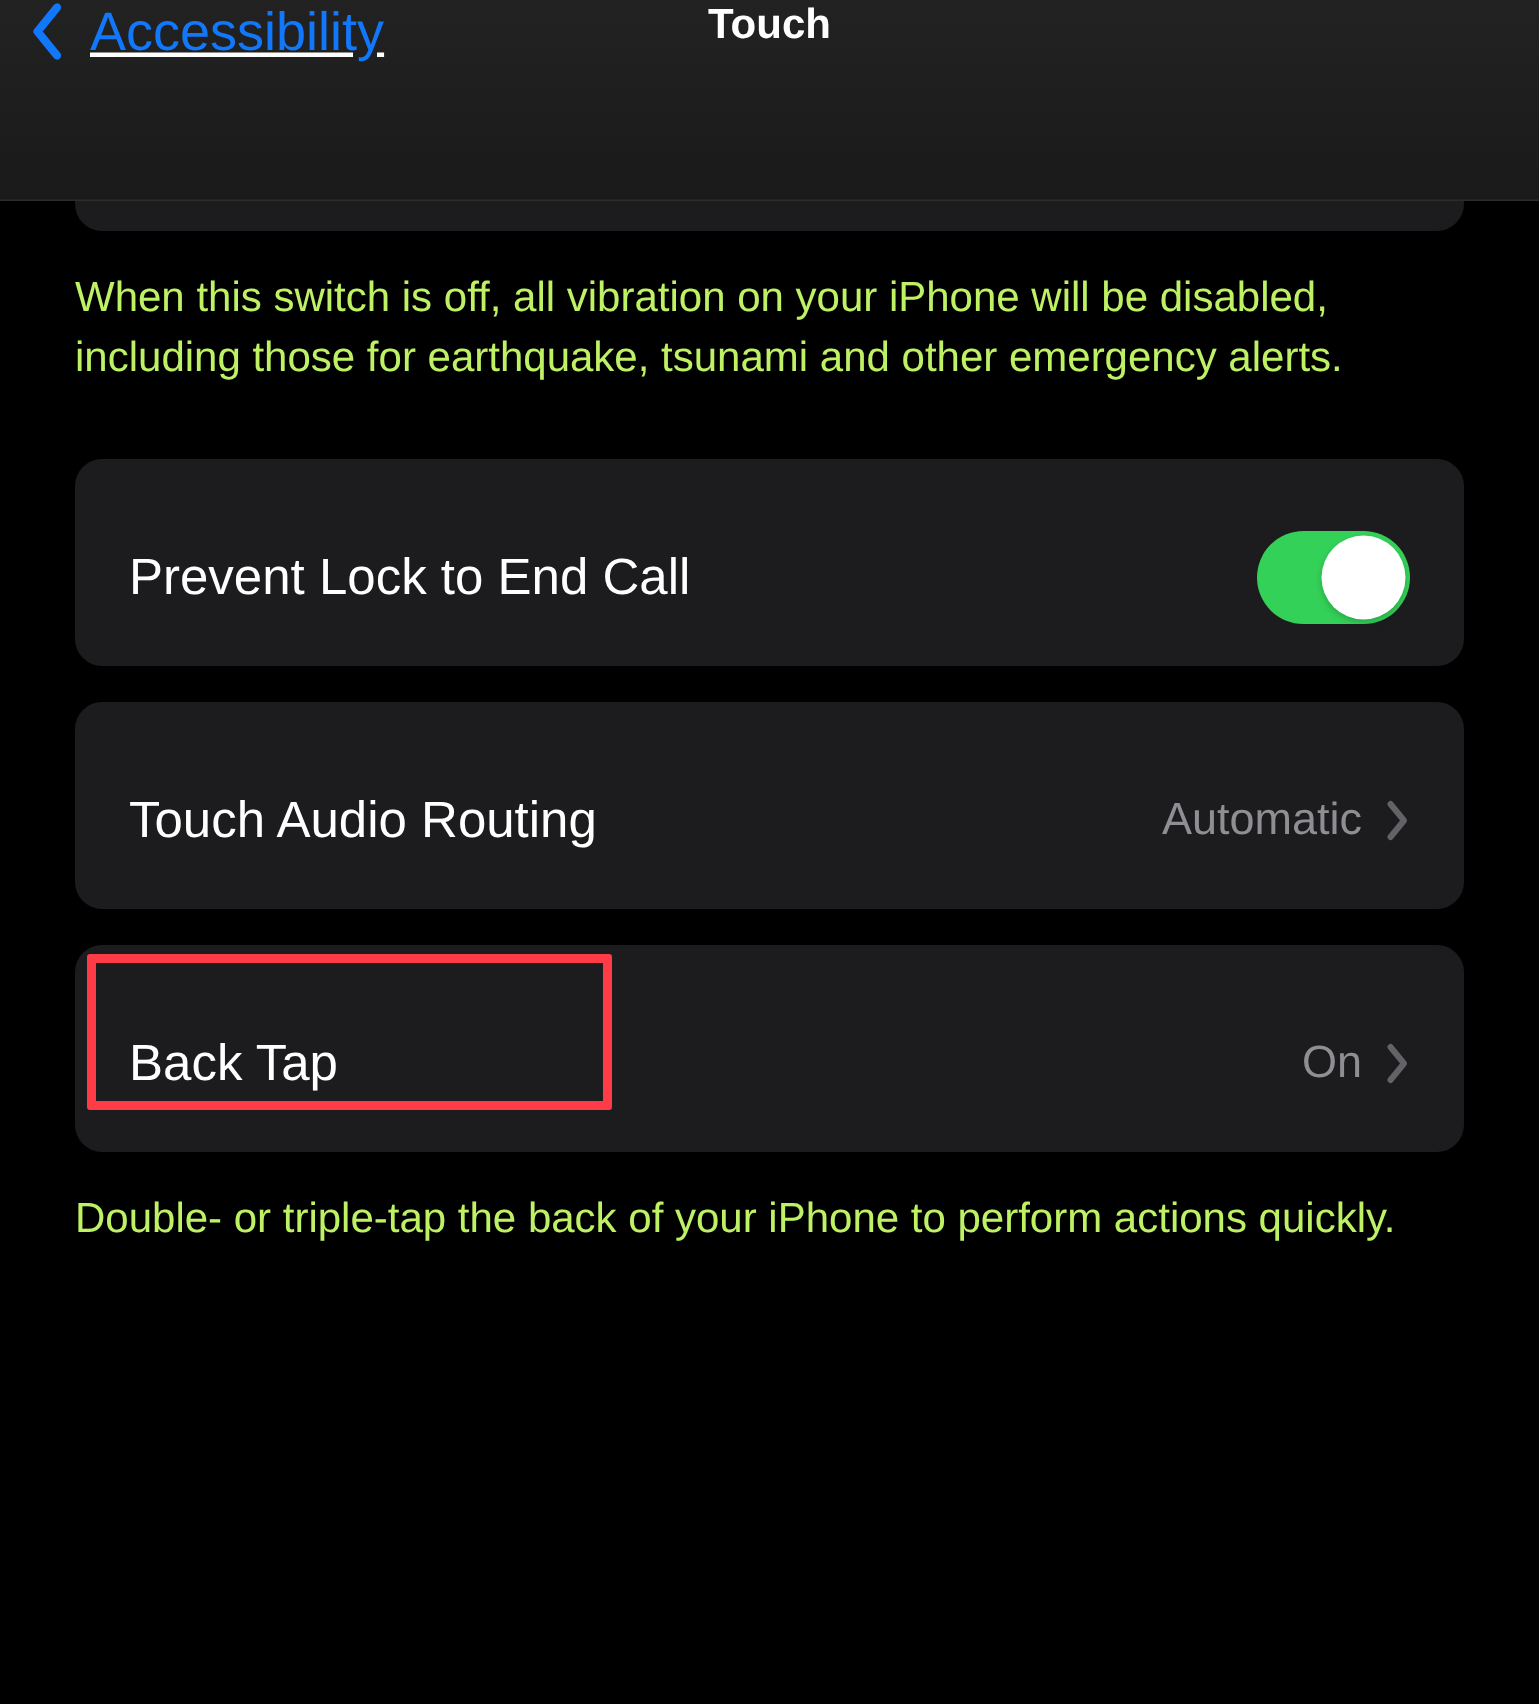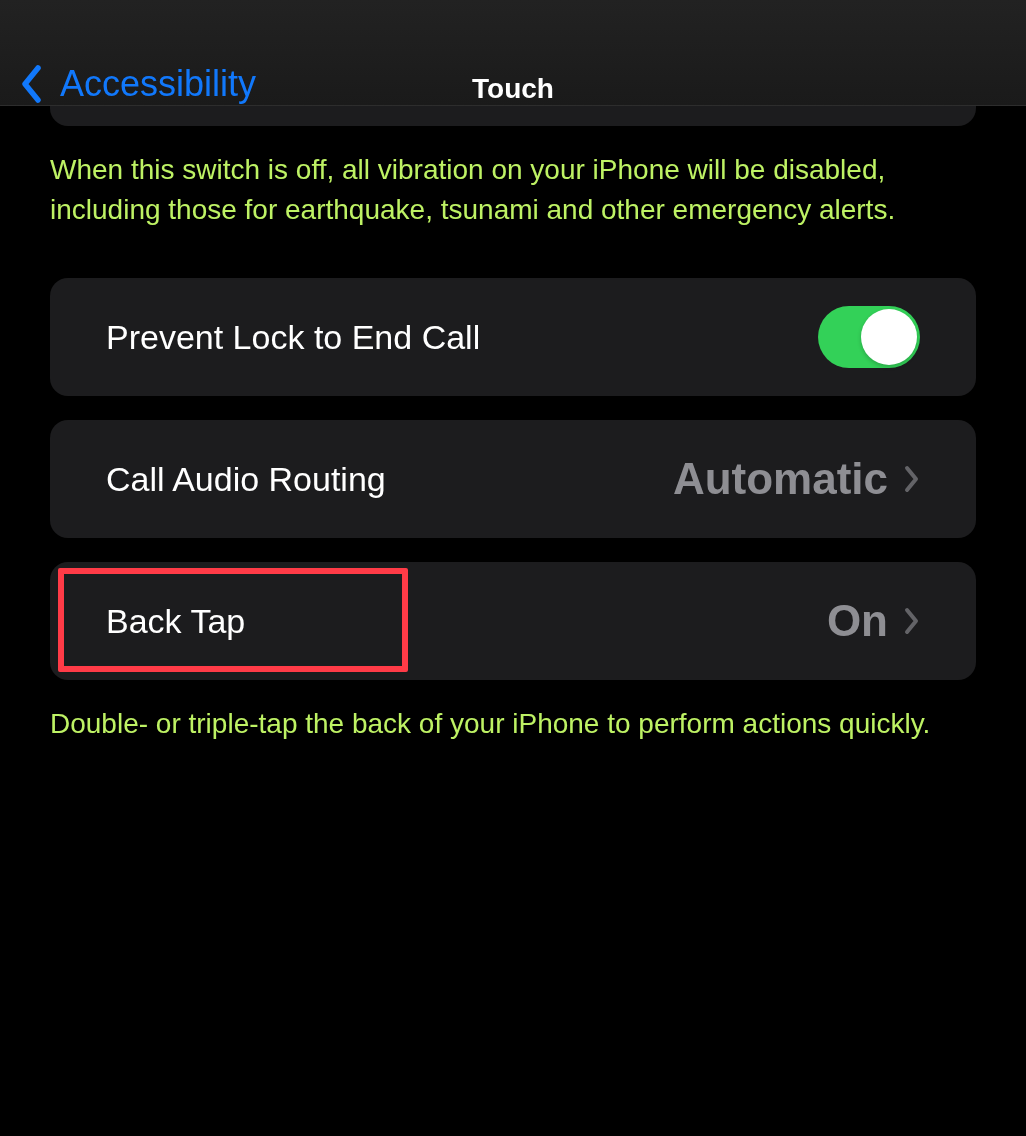--- a/index.html
+++ b/index.html
@@ -10,26 +10,27 @@
     }
     body {
       width: 1026px;
       height: 1136px;
       background: #000000;
       font-family: -apple-system, BlinkMacSystemFont, "Segoe UI", Helvetica, Arial, sans-serif;
       color: #ffffff;
       overflow: hidden;
     }
     .nav-bar {
-      height: 106px;
+      height: 134px;
       background: linear-gradient(to bottom, #222222, #1a1a1a);
       display: flex;
-      align-items: flex-end;
+      align-items: flex-start;
       position: relative;
       border-bottom: 1px solid rgba(255,255,255,0.05);
+      text-decoration: underline;
     }
     .back-button {
       display: flex;
       align-items: center;
       color: #1178fb;
       font-size: 36px;
       font-weight: 400;
       padding-left: 20px;
       cursor: pointer;
     }
@@ -70,38 +71,39 @@
     }
     .cell-group {
       background: #1c1c1e;
       border-radius: 18px;
       overflow: hidden;
     }
     .cell {
       display: flex;
       align-items: center;
       justify-content: space-between;
-      padding: 0 56px;
+      padding: 0 36px;
       min-height: 118px;
       cursor: pointer;
+      margin-top: 20px;
     }
     .cell-label {
       color: #ffffff;
       font-size: 34px;
       font-weight: 400;
     }
     .cell-right {
       display: flex;
       align-items: center;
       gap: 16px;
     }
     .cell-value {
       color: #8e8e93;
-      font-size: 44px;
-      font-weight: 700;
+      font-size: 30px;
+      font-weight: 400;
     }
     .chevron-right {
       width: 16px;
       height: 28px;
     }
     .chevron-right svg {
       width: 100%;
       height: 100%;
       display: block;
     }
@@ -157,21 +159,21 @@
       <span class="cell-label">Prevent Lock to End Call</span>
       <div class="toggle">
         <div class="toggle-knob"></div>
       </div>
     </div>
   </div>
   <div style="height:24px"></div>
 
   <div class="cell-group">
     <div class="cell">
-      <span class="cell-label">Call Audio Routing</span>
+      <span class="cell-label">Touch Audio Routing</span>
       <div class="cell-right">
         <span class="cell-value">Automatic</span>
         <span class="chevron-right">
           <svg viewBox="0 0 16 28" fill="none">
             <path d="M3 3 L12 14 L3 25" stroke="#636367" stroke-width="4" stroke-linecap="round" stroke-linejoin="round"></path>
           </svg>
         </span>
       </div>
     </div>
   </div>

